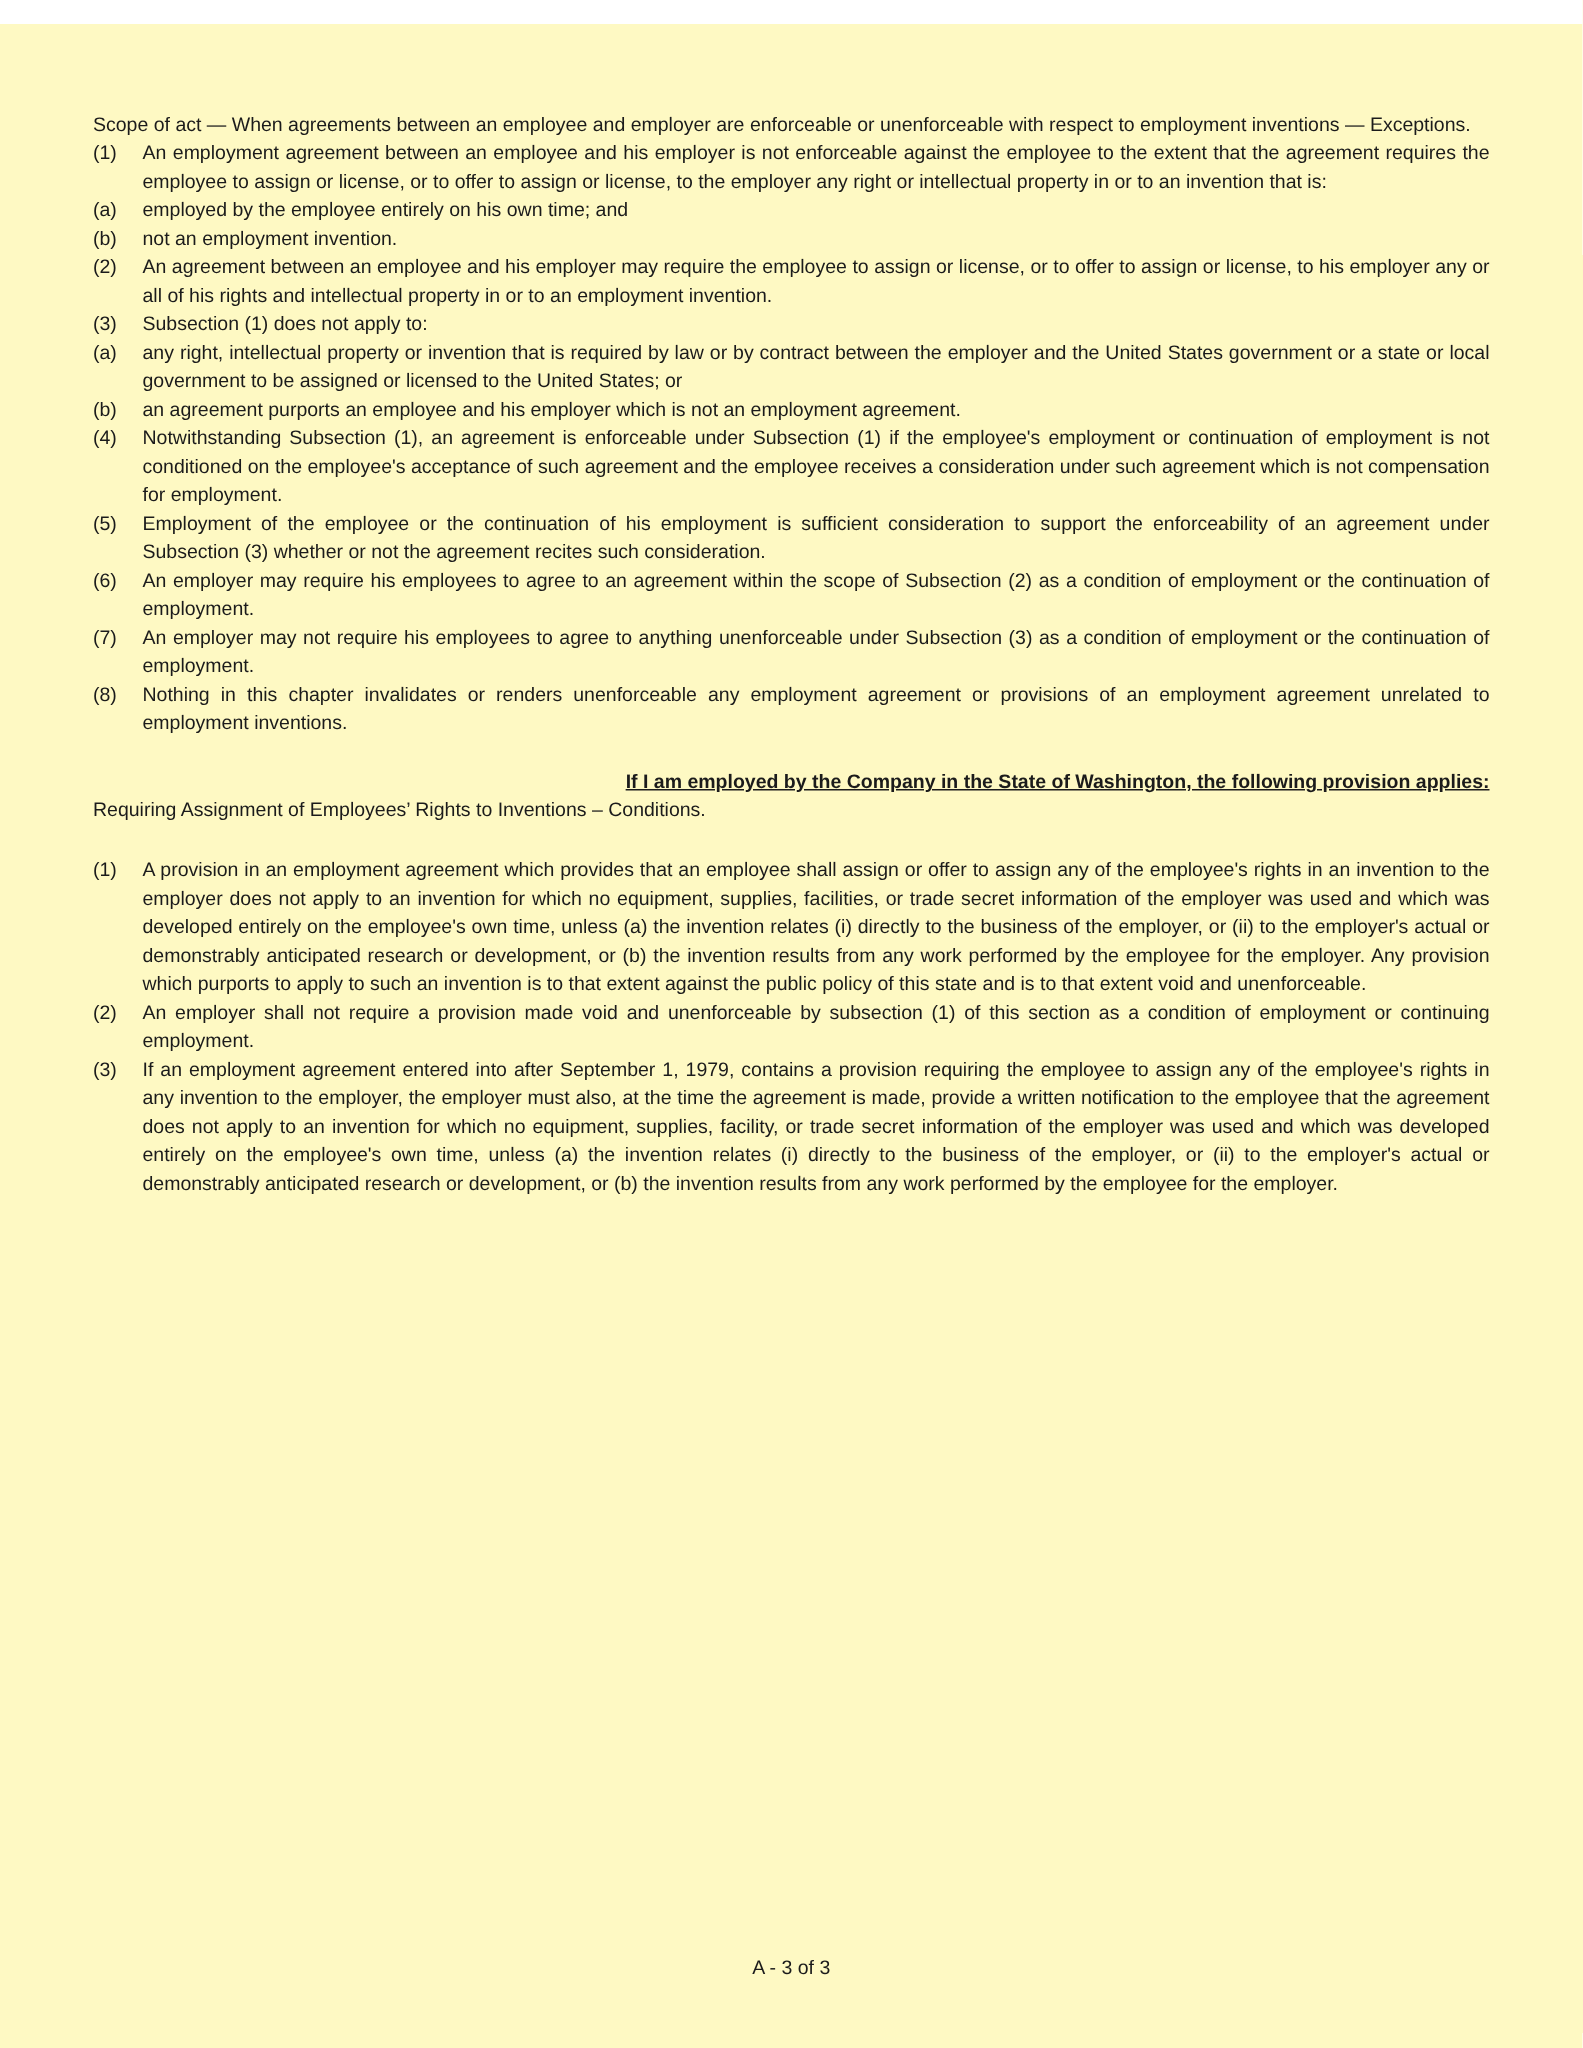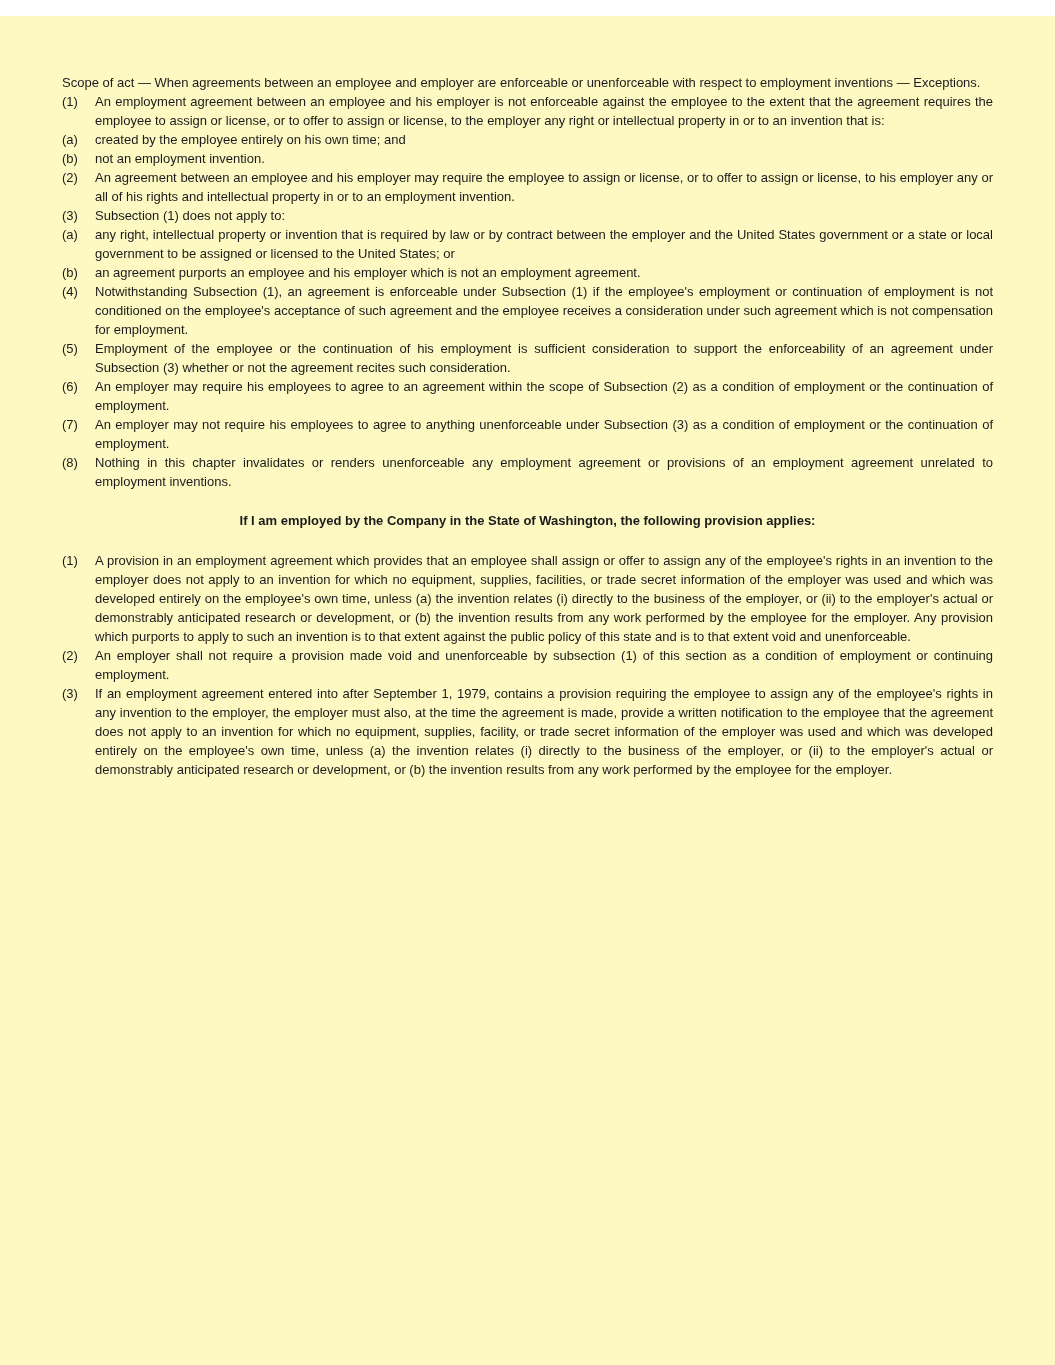--- a/index.html
+++ b/index.html
@@ -36,21 +36,22 @@
     flex: 0 0 33px;
     width: 33px;
   }
   .item-text {
     flex: 1 1 auto;
     text-align: justify;
   }
   .wa-heading {
     margin: 20px 0 0 0;
     font-weight: bold;
-    text-align: center;
+    text-decoration: underline;
+    text-align: right;
   }
   .statute-title {
     margin: 20px 0 0 0;
     font-variant: small-caps;
   }
   .statute-subtitle {
     margin: 0;
   }
   .wa-list {
     margin-top: 21px;
@@ -70,21 +71,21 @@
 
   <p class="para">Scope of act —  When agreements between an employee and employer are enforceable or unenforceable with respect to employment inventions — Exceptions.</p>
 
   <div class="doc-list">
     <div class="doc-item">
       <span class="item-label">(1)</span>
       <span class="item-text">An employment agreement between an employee and his employer is not enforceable against the employee to the extent that the agreement requires the employee to assign or license, or to offer to assign or license, to the employer any right or intellectual property in or to an invention that is:</span>
     </div>
     <div class="doc-item">
       <span class="item-label">(a)</span>
-      <span class="item-text">created by the employee entirely on his own time; and</span>
+      <span class="item-text">employed by the employee entirely on his own time; and</span>
     </div>
     <div class="doc-item">
       <span class="item-label">(b)</span>
       <span class="item-text">not an employment invention.</span>
     </div>
     <div class="doc-item">
       <span class="item-label">(2)</span>
       <span class="item-text">An agreement between an employee and his employer may require the employee to assign or license, or to offer to assign or license, to his employer any or all of his rights and intellectual property in or to an employment invention.</span>
     </div>
     <div class="doc-item">
@@ -116,30 +117,32 @@
       <span class="item-text">An employer may not require his employees to agree to anything unenforceable under Subsection (3) as a condition of employment or the continuation of employment.</span>
     </div>
     <div class="doc-item">
       <span class="item-label">(8)</span>
       <span class="item-text">Nothing in this chapter invalidates or renders unenforceable any employment agreement or provisions of an employment agreement unrelated to employment inventions.</span>
     </div>
   </div>
 
   <p class="wa-heading">If I am employed by the Company in the State of Washington, the following provision applies:</p>
 
+  <p class="statute-subtitle">Requiring Assignment of Employees’ Rights to Inventions – Conditions.</p>
 
   <div class="doc-list wa-list">
     <div class="doc-item">
       <span class="item-label">(1)</span>
       <span class="item-text">A provision in an employment agreement which provides that an employee shall assign or offer to assign any of the employee's rights in an invention to the employer does not apply to an invention for which no equipment, supplies, facilities, or trade secret information of the employer was used and which was developed entirely on the employee's own time, unless (a) the invention relates (i) directly to the business of the employer, or (ii) to the employer's actual or demonstrably anticipated research or development, or (b) the invention results from any work performed by the employee for the employer.  Any provision which purports to apply to such an invention is to that extent against the public policy of this state and is to that extent void and unenforceable.</span>
     </div>
     <div class="doc-item">
       <span class="item-label">(2)</span>
       <span class="item-text">An employer shall not require a provision made void and unenforceable by subsection (1) of this section as a condition of employment or continuing employment.</span>
     </div>
     <div class="doc-item">
       <span class="item-label">(3)</span>
       <span class="item-text">If an employment agreement entered into after September 1, 1979, contains a provision requiring the employee to assign any of the employee's rights in any invention to the employer, the employer must also, at the time the agreement is made, provide a written notification to the employee that the agreement does not apply to an invention for which no equipment, supplies, facility, or trade secret information of the employer was used and which was developed entirely on the employee's own time, unless (a) the invention relates  (i) directly to the business of the employer, or (ii) to the employer's actual or demonstrably anticipated research or development, or (b) the invention results from any work performed by the employee for the employer.</span>
     </div>
   </div>
 
+  <div class="page-footer">A - 3 of 3</div>
 
 </div>
 
 </body></html>

